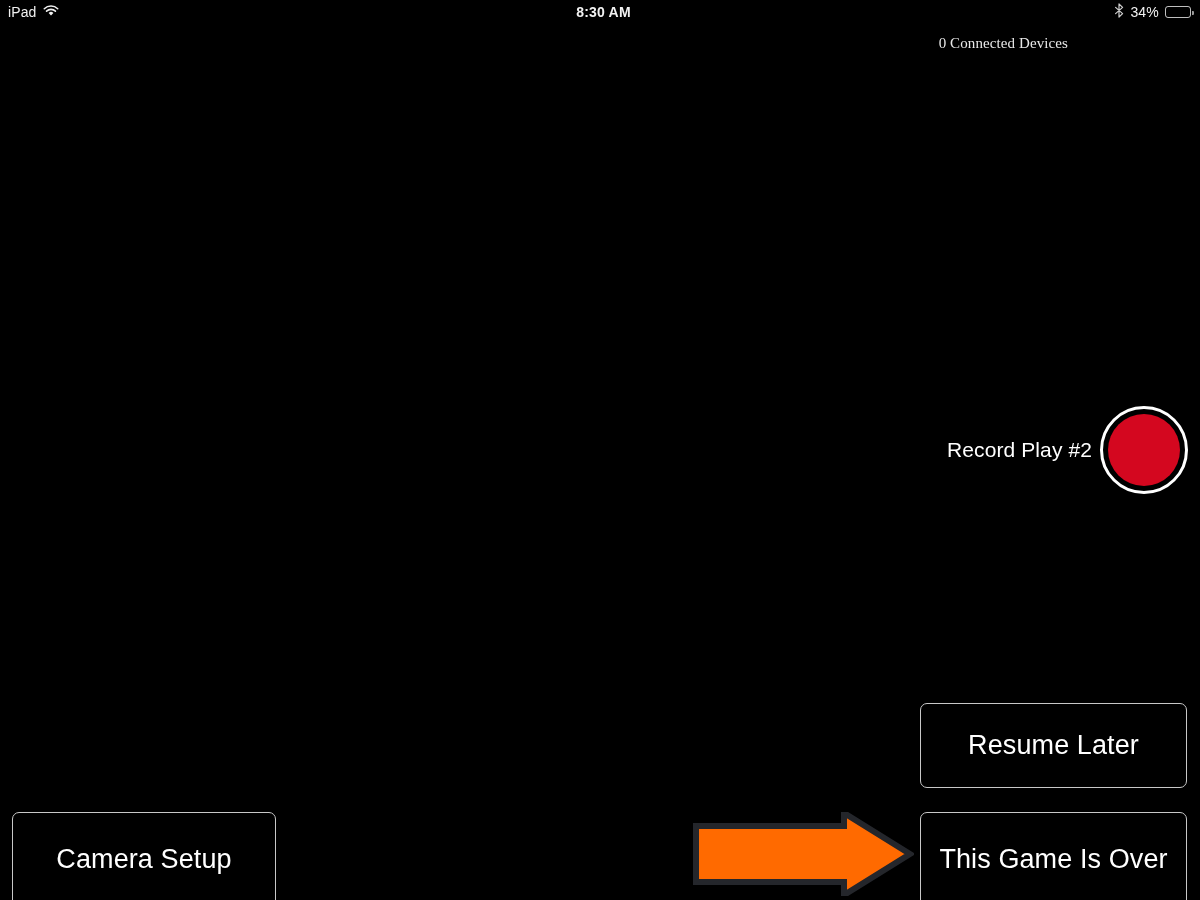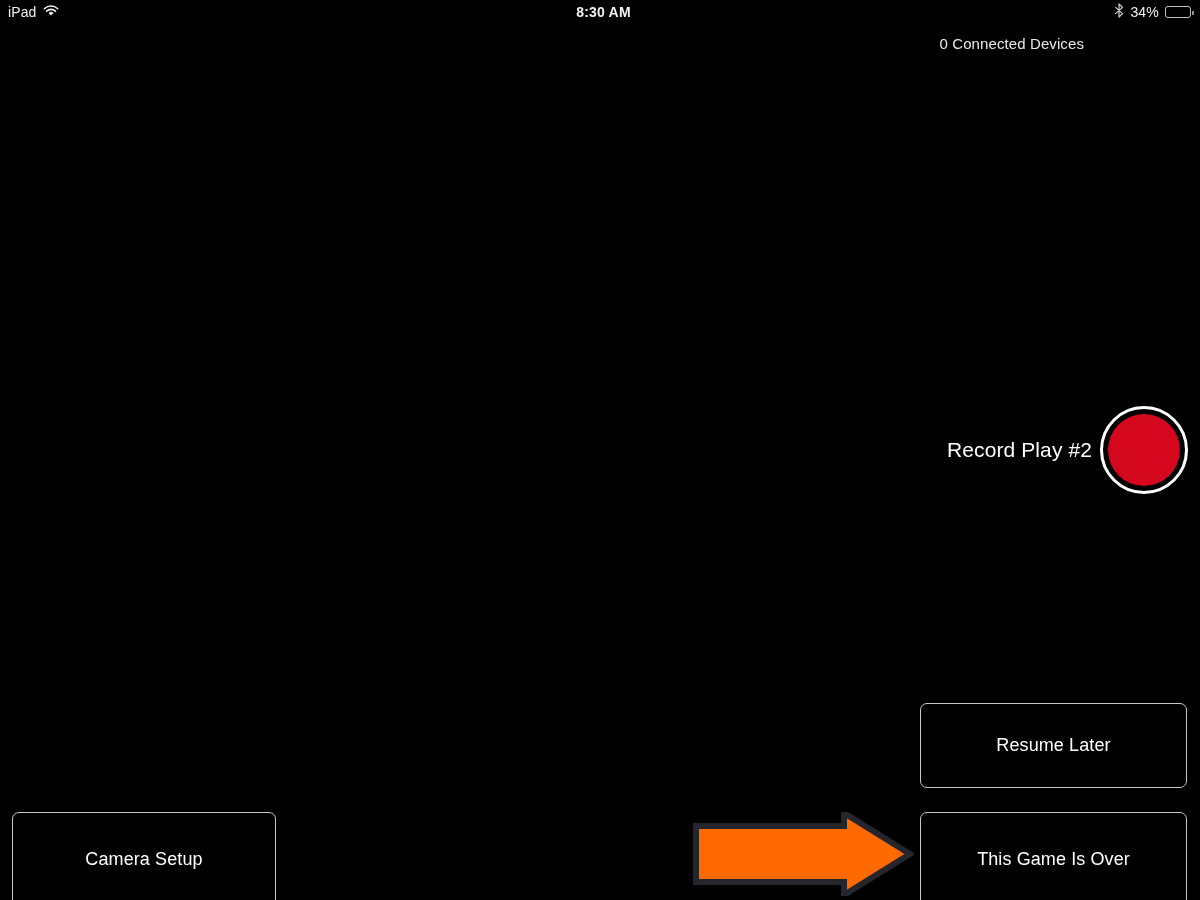--- a/index.html
+++ b/index.html
@@ -85,25 +85,26 @@
   .battery-fill {
     height: 100%;
     background: #ffffff;
     border-radius: 1px;
   }
 
   
   .connected-devices {
     position: absolute;
     top: 35px;
-    right: 116px;
+    right: 132px;
     font-size: 15px;
     color: #e8e8e8;
     letter-spacing: 0.1px;
     white-space: nowrap;
+    font-family: Liberation Serif, serif;
   }
 
   
   .viewfinder {
     position: absolute;
     top: 24px; left: 0;
     width: 1200px;
     height: 876px;
     background: #000000;
   }
@@ -144,21 +145,21 @@
   }
 
   
   .btn-outline {
     position: absolute;
     box-sizing: border-box;
     background: #000000;
     border: 1px solid #c8c8c8;
     border-radius: 7px;
     color: #ffffff;
-    font-size: 18px;
+    font-size: 27px;
     font-family: "Liberation Sans", sans-serif;
     letter-spacing: 0.1px;
     display: flex;
     align-items: center;
     justify-content: center;
     cursor: pointer;
     white-space: nowrap;
   }
   .btn-resume-later {
     left: 920px;

